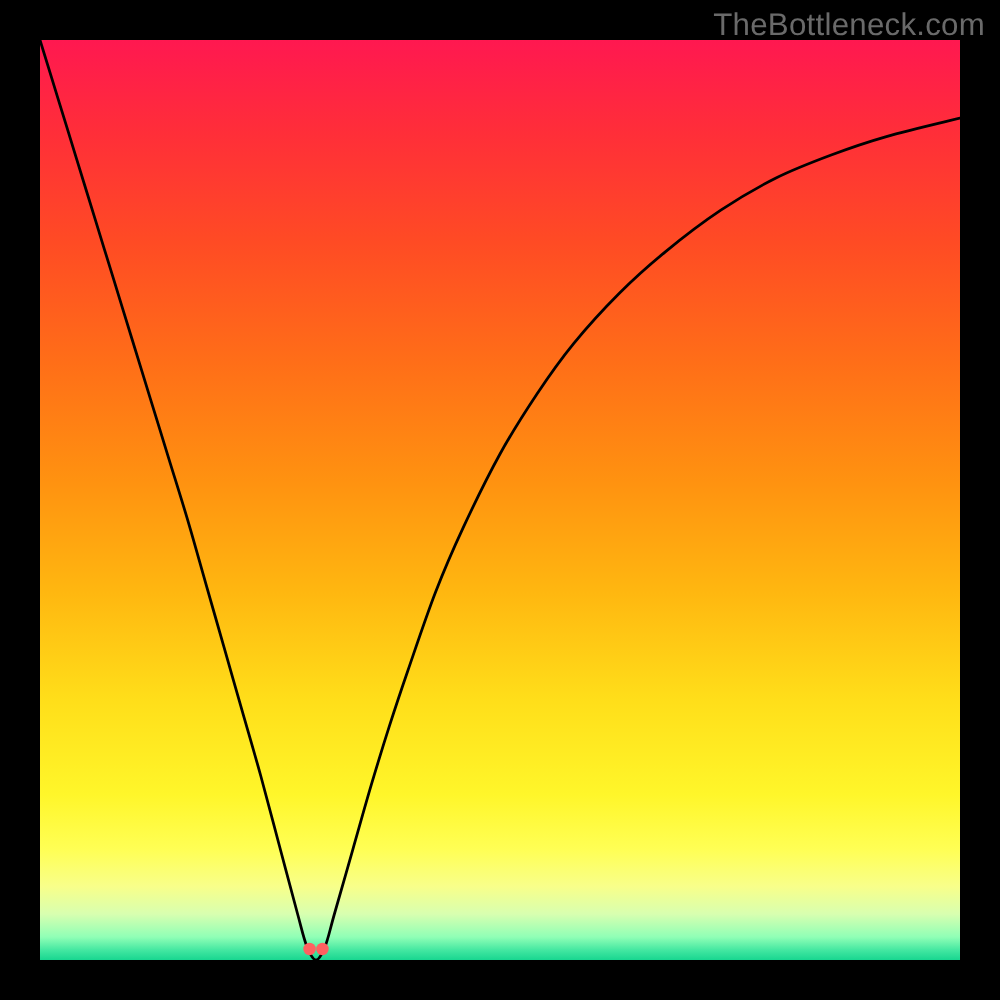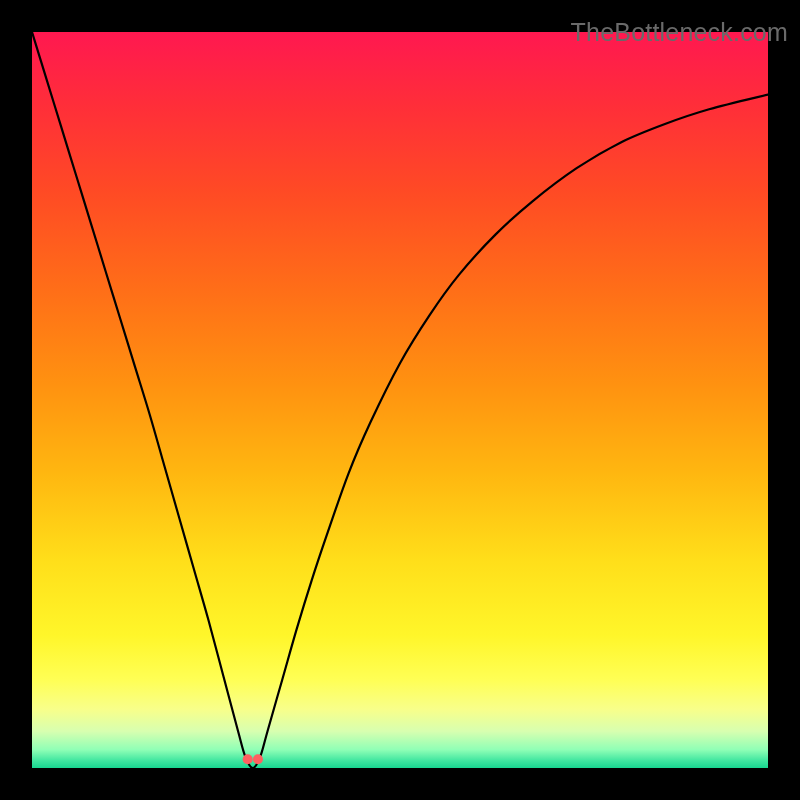--- a/index.html
+++ b/index.html
@@ -21,21 +21,21 @@
   }
   .plot {
     position: absolute;
     left: 0;
     top: 0;
     width: 736px;
     height: 736px;
   }
   .watermark {
     position: absolute;
-    top: 18px;
+    top: 6px;
     right: 12px;
     color: #6a6a6a;
     font-size: 25px;
     font-weight: 500;
     letter-spacing: 0.2px;
     user-select: none;
   }
 </style>
 </head>
 <body>

